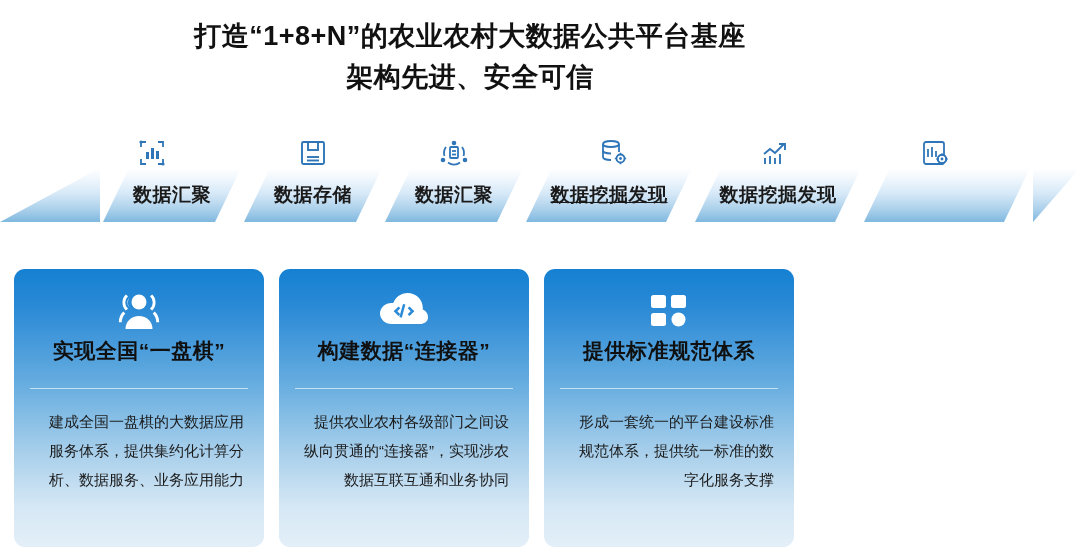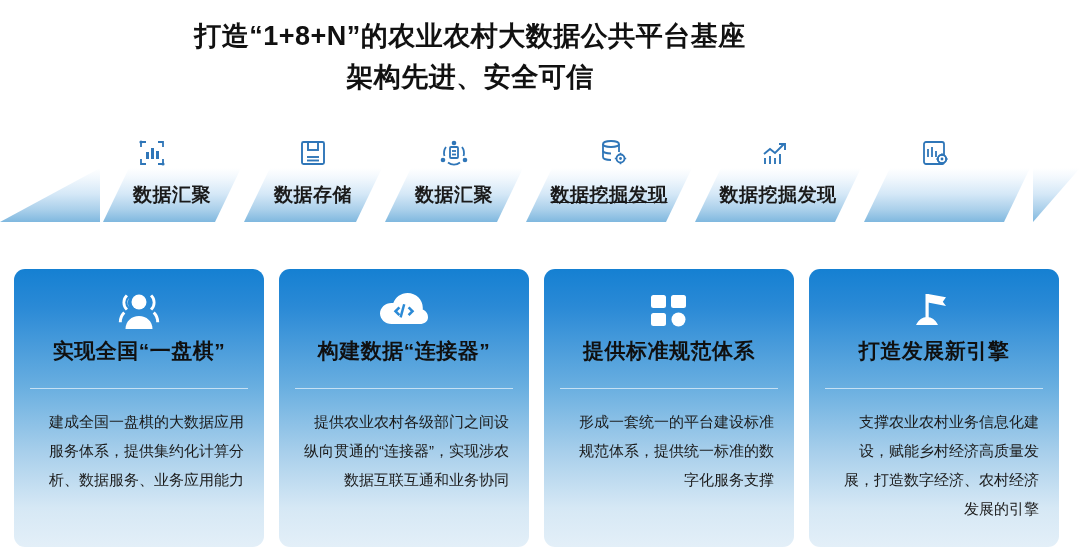--- a/index.html
+++ b/index.html
@@ -273,26 +273,14 @@
           <path d="M31.5 15.5l4.8 4.8-4.8 4.8-1.8-1.8 3-3-3-3z"></path>
           <path d="M27.4 13.6l-3.6 13.2-2.4-.7 3.6-13.2z"></path>
         </g>
       </svg>
     </div>
     <div class="card-title">构建数据“连接器”</div>
     <div class="card-divider"></div>
     <div class="card-body">提供农业农村各级部门之间设纵向贯通的“连接器”，实现涉农数据互联互通和业务协同</div>
   </div>
 
-  <div class="card" style="left:809px;">
-    <div class="card-icon">
-      <svg width="44" height="40" viewBox="0 0 44 40" fill="#ffffff">
-        <path d="M16 3l18 3.2-3.2 4.6L34 15l-18-3.4z"></path>
-        <rect x="13.5" y="3" width="3.2" height="24"></rect>
-        <path d="M4 34c2.5-5.2 6.5-8 11-8s8.5 2.8 11 8z"></path>
-      </svg>
-    </div>
-    <div class="card-title">打造发展新引擎</div>
-    <div class="card-divider"></div>
-    <div class="card-body">支撑农业农村业务信息化建设，赋能乡村经济高质量发展，打造数字经济、农村经济发展的引擎</div>
-  </div>
 
 </div>
 
 </body></html>

